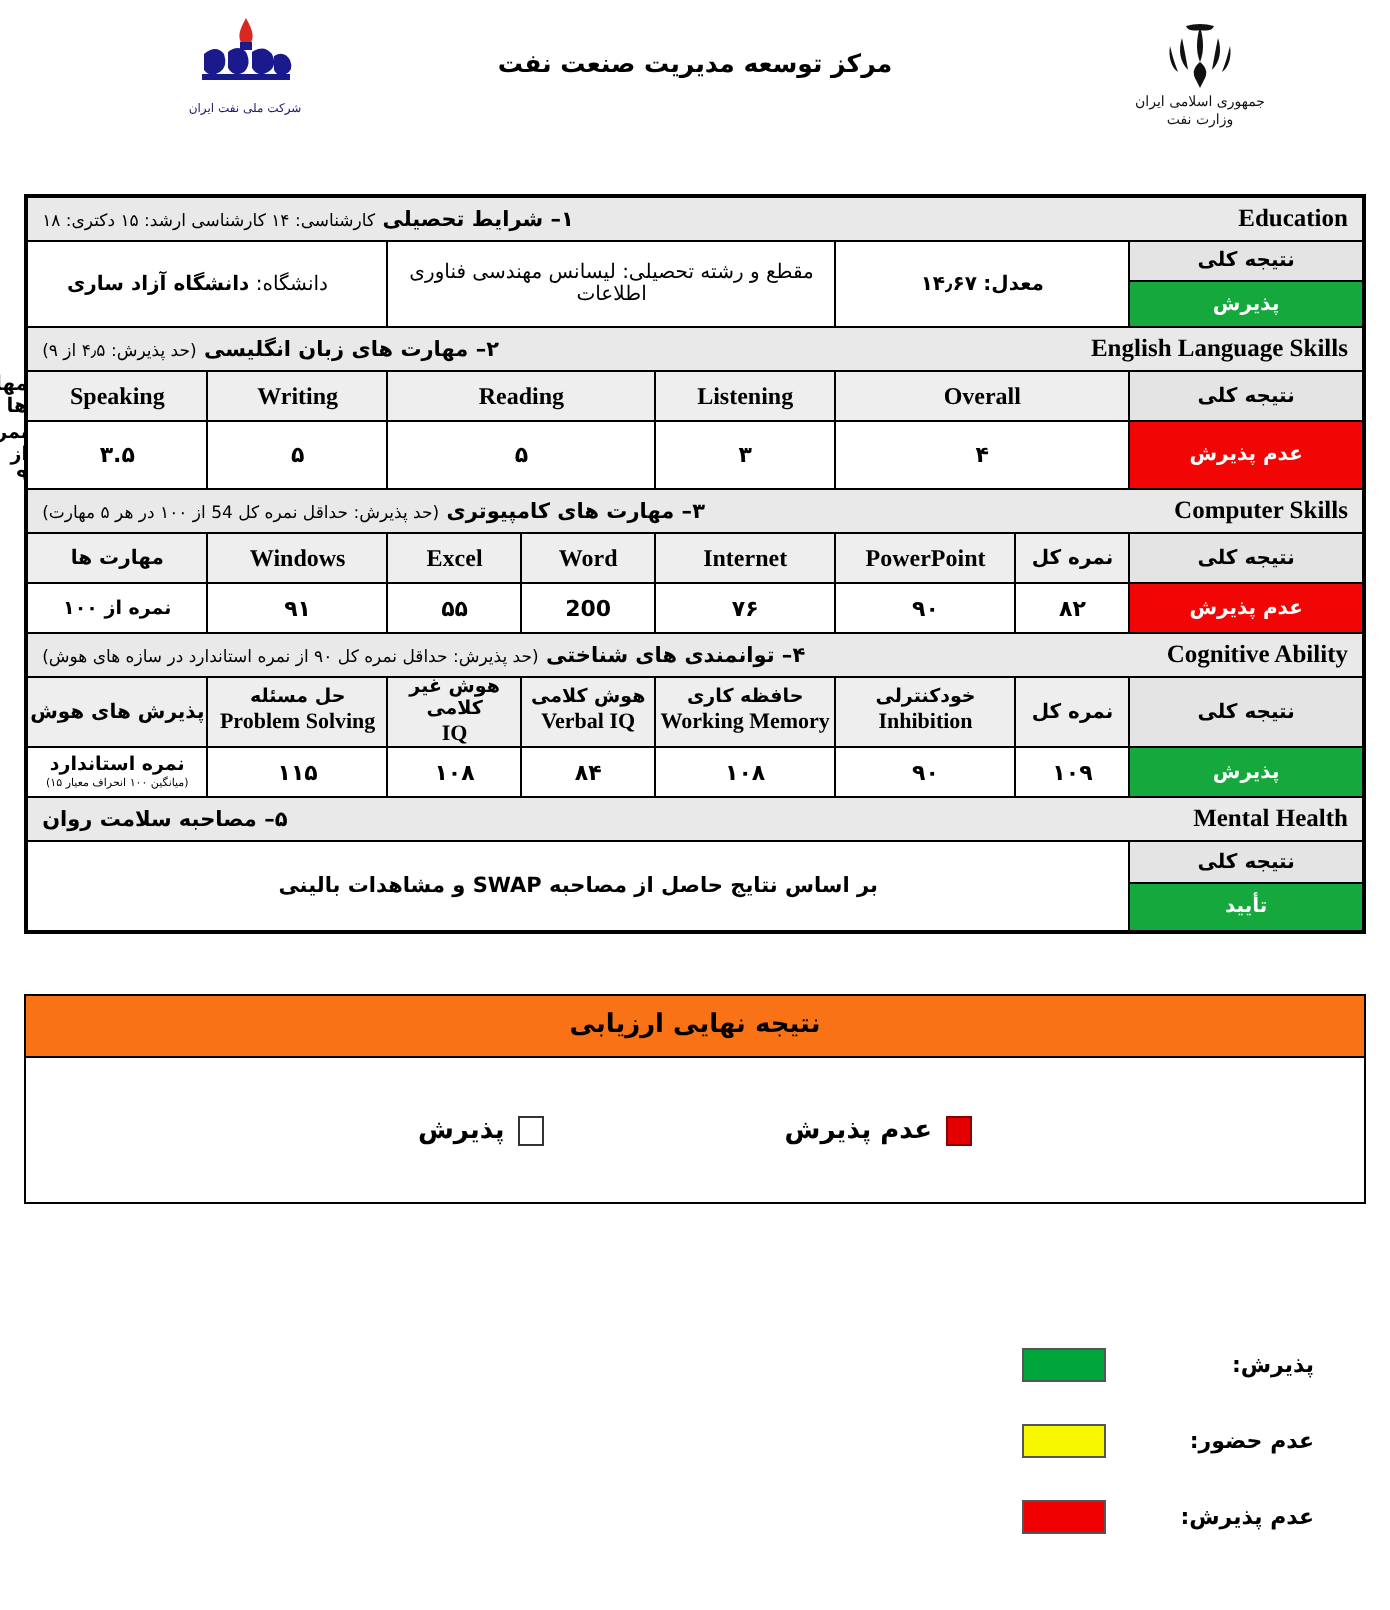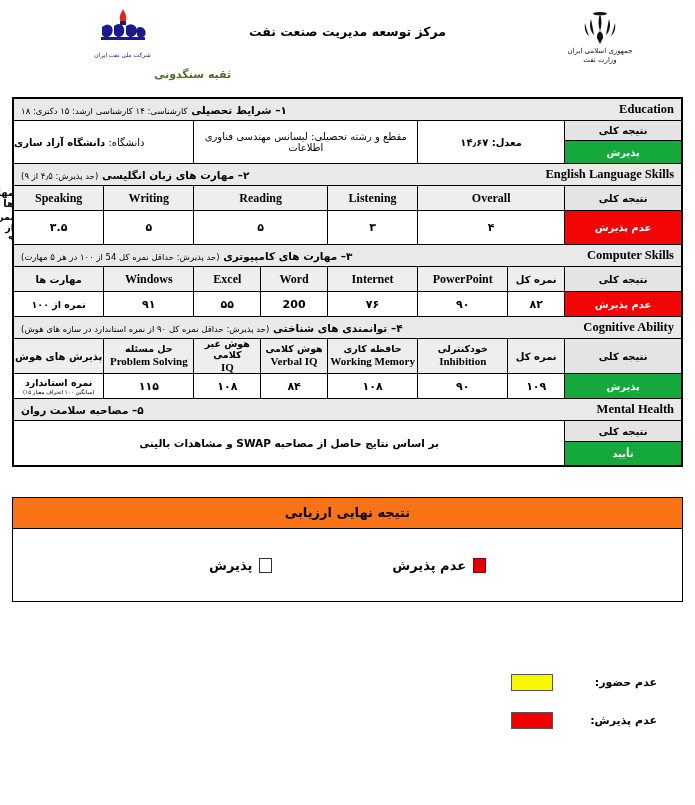--- a/index.html
+++ b/index.html
@@ -177,21 +177,21 @@
   .res-green { background: #15a83c; }
   .res-red   { background: #f20505; }
 
   .info-cell {
     text-align: center;
     font-size: 10px;
     height: 34px;
     background: #fff;
   }
   .info-cell b { font-weight: bold; }
-  .info-right { text-align: left; padding-right: 10px !important; }
+  .info-right { text-align: center; padding-right: 10px !important; }
 
   .swap-cell {
     text-align: center;
     font-size: 10.5px;
     font-weight: bold;
     height: 44px;
     background: #fff;
     margin-left: 47px;
   }
 
@@ -290,21 +290,20 @@
       <path d="M5 13 C4 19, 6 24, 9 26 C7 21, 6 17, 5 13 Z" fill="#111"></path>
       <path d="M35 13 C36 19, 34 24, 31 26 C33 21, 34 17, 35 13 Z" fill="#111"></path>
       <path d="M13 3 q7 -2 14 0 q-1 3 -7 2 q-6 1 -7 -2 z" fill="#111"></path>
       <path d="M20 21 q-5 4 -2 9 q2 4 2 4 q0 0 2 -4 q3 -5 -2 -9 z" fill="#111"></path>
     </svg>
     <div class="logo-caption gov">جمهوری اسلامی ایران
 وزارت نفت</div>
   </div>
 
   <div class="center-title">مرکز توسعه مدیریت صنعت نفت</div>
-  <div class="candidate-name">ثقبه سنگدونی</div>
 </div>
 
 <div class="report-frame">
   <table class="grid">
     <colgroup>
       <col style="width:17.5%">
         <col style="width:8.5%">
         <col style="width:13.5%">
       <col style="width:13.5%">
         <col style="width:10%">
@@ -484,20 +483,24 @@
     </span>
     <span class="opt">
       <span class="chk-empty"></span>
       <span>پذیرش</span>
     </span>
   </div>
 </div>
 
 <div class="legend">
   <div class="legend-row">
+    <span class="legend-label">پذیرش:</span>
+    <span class="swatch" style="background:#00a63c"></span>
+  </div>
+  <div class="legend-row">
     <span class="legend-label">عدم حضور:</span>
     <span class="swatch" style="background:#f7f700"></span>
   </div>
   <div class="legend-row">
     <span class="legend-label">عدم پذیرش:</span>
     <span class="swatch" style="background:#f00000"></span>
   </div>
 </div>
 
 </body></html>

